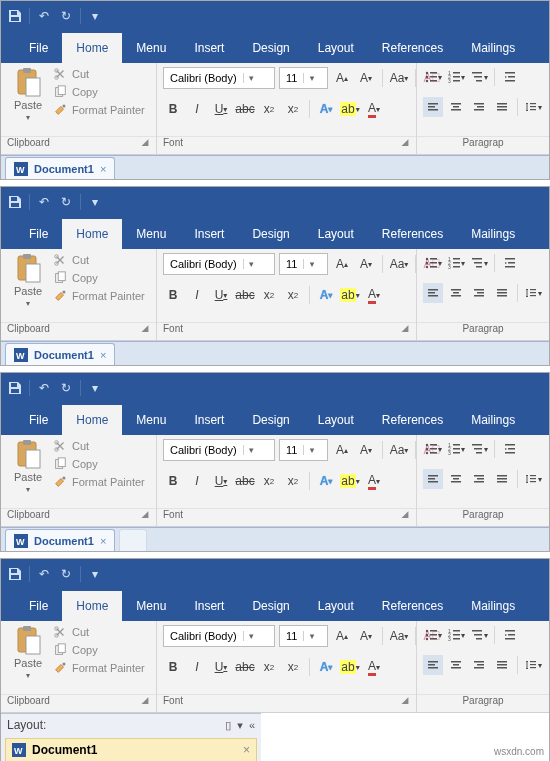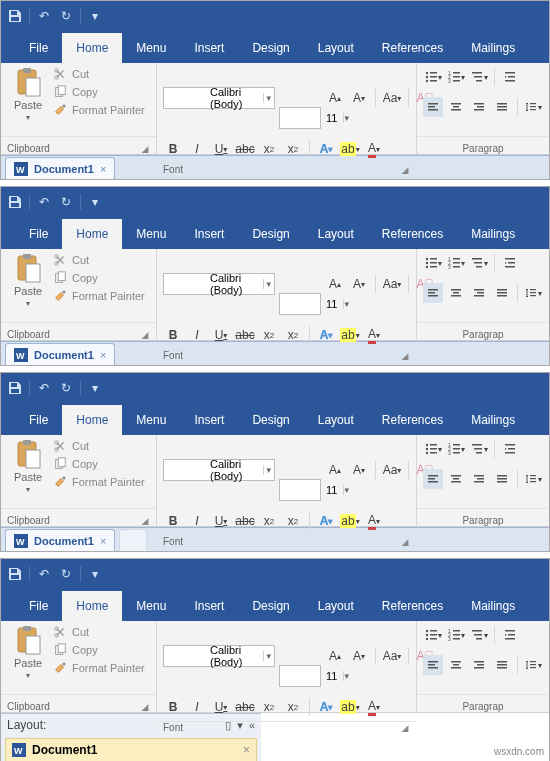--- a/index.html
+++ b/index.html
@@ -14,38 +14,38 @@
   
   .tabrow { height: 32px; background: #2b579a; display: flex; align-items: flex-end; padding-left: 14px; gap: 0; }
   .tab { color: #fff; font-size: 12px; padding: 8px 14px 8px; cursor: default; }
   .tab.active { background: #f3f3f3; color: #2b579a; }
   .tab.file { color: #fff; }
 
   
   .ribbon { height: 92px; background: #f3f3f3; border-bottom: 1px solid #d0d0d0; display: flex; }
   .group { border-right: 1px solid #d6d6d6; display: flex; flex-direction: column; }
   .group-body { flex: 1; display: flex; align-items: flex-start; padding: 4px 6px; gap: 4px; }
-  .group-label { height: 18px; text-align: center; font-size: 10px; color: #666; display: flex; align-items: flex-end; justify-content: center; gap: 6px; padding: 0 6px; border-top: 1px solid #e2e2e2; }
+  .group-label { height: 18px; text-align: center; font-size: 10px; color: #666; display: flex; align-items: flex-start; justify-content: center; gap: 6px; padding: 0 6px; border-top: 1px solid #e2e2e2; }
   .dialog-launcher { width: 10px; height: 10px; margin-left: auto; color: #888; font-size: 9px; }
 
   
   .clip-left { display: flex; flex-direction: column; align-items: center; gap: 2px; width: 42px; color: #666; }
   .paste-icon { width: 26px; height: 30px; }
   .paste-lbl { font-size: 11px; }
   .clip-right { display: flex; flex-direction: column; gap: 4px; }
   .clip-item { display: flex; align-items: center; gap: 5px; font-size: 11px; color: #888; }
   .clip-item svg { width: 14px; height: 14px; }
 
   
   .font-top { display: flex; align-items: center; gap: 4px; margin-bottom: 6px; }
-  .combo { height: 22px; border: 1px solid #bcbcbc; background: #fff; display: flex; align-items: center; font-size: 11px; padding-left: 40px; }
+  .combo { height: 22px; border: 1px solid #bcbcbc; background: #fff; display: flex; align-items: center; font-size: 11px; }
   .combo .txt { padding: 0 6px; }
   .combo .arr { width: 16px; text-align: center; border-left: 1px solid #d0d0d0; color: #666; font-size: 9px; }
   .font-name { width: 112px; }
-  .font-size { width: 38px; margin-top: 40px; }
+  .font-size { width: 49px; }
   .btn { width: 20px; height: 20px; display: flex; align-items: center; justify-content: center; font-size: 12px; color: #444; }
   .font-bottom { display: flex; align-items: center; gap: 4px; }
   .sep-v { width: 1px; height: 18px; background: #d6d6d6; margin: 0 2px; }
 
   
   .para-top, .para-bottom { display: flex; align-items: center; gap: 3px; }
   .para-top { margin-bottom: 6px; }
 
   
   .doctabbar { height: 24px; background: #dbe5f1; border-top: 1px solid #9fb4d6; display: flex; align-items: flex-end; padding-left: 4px; }

